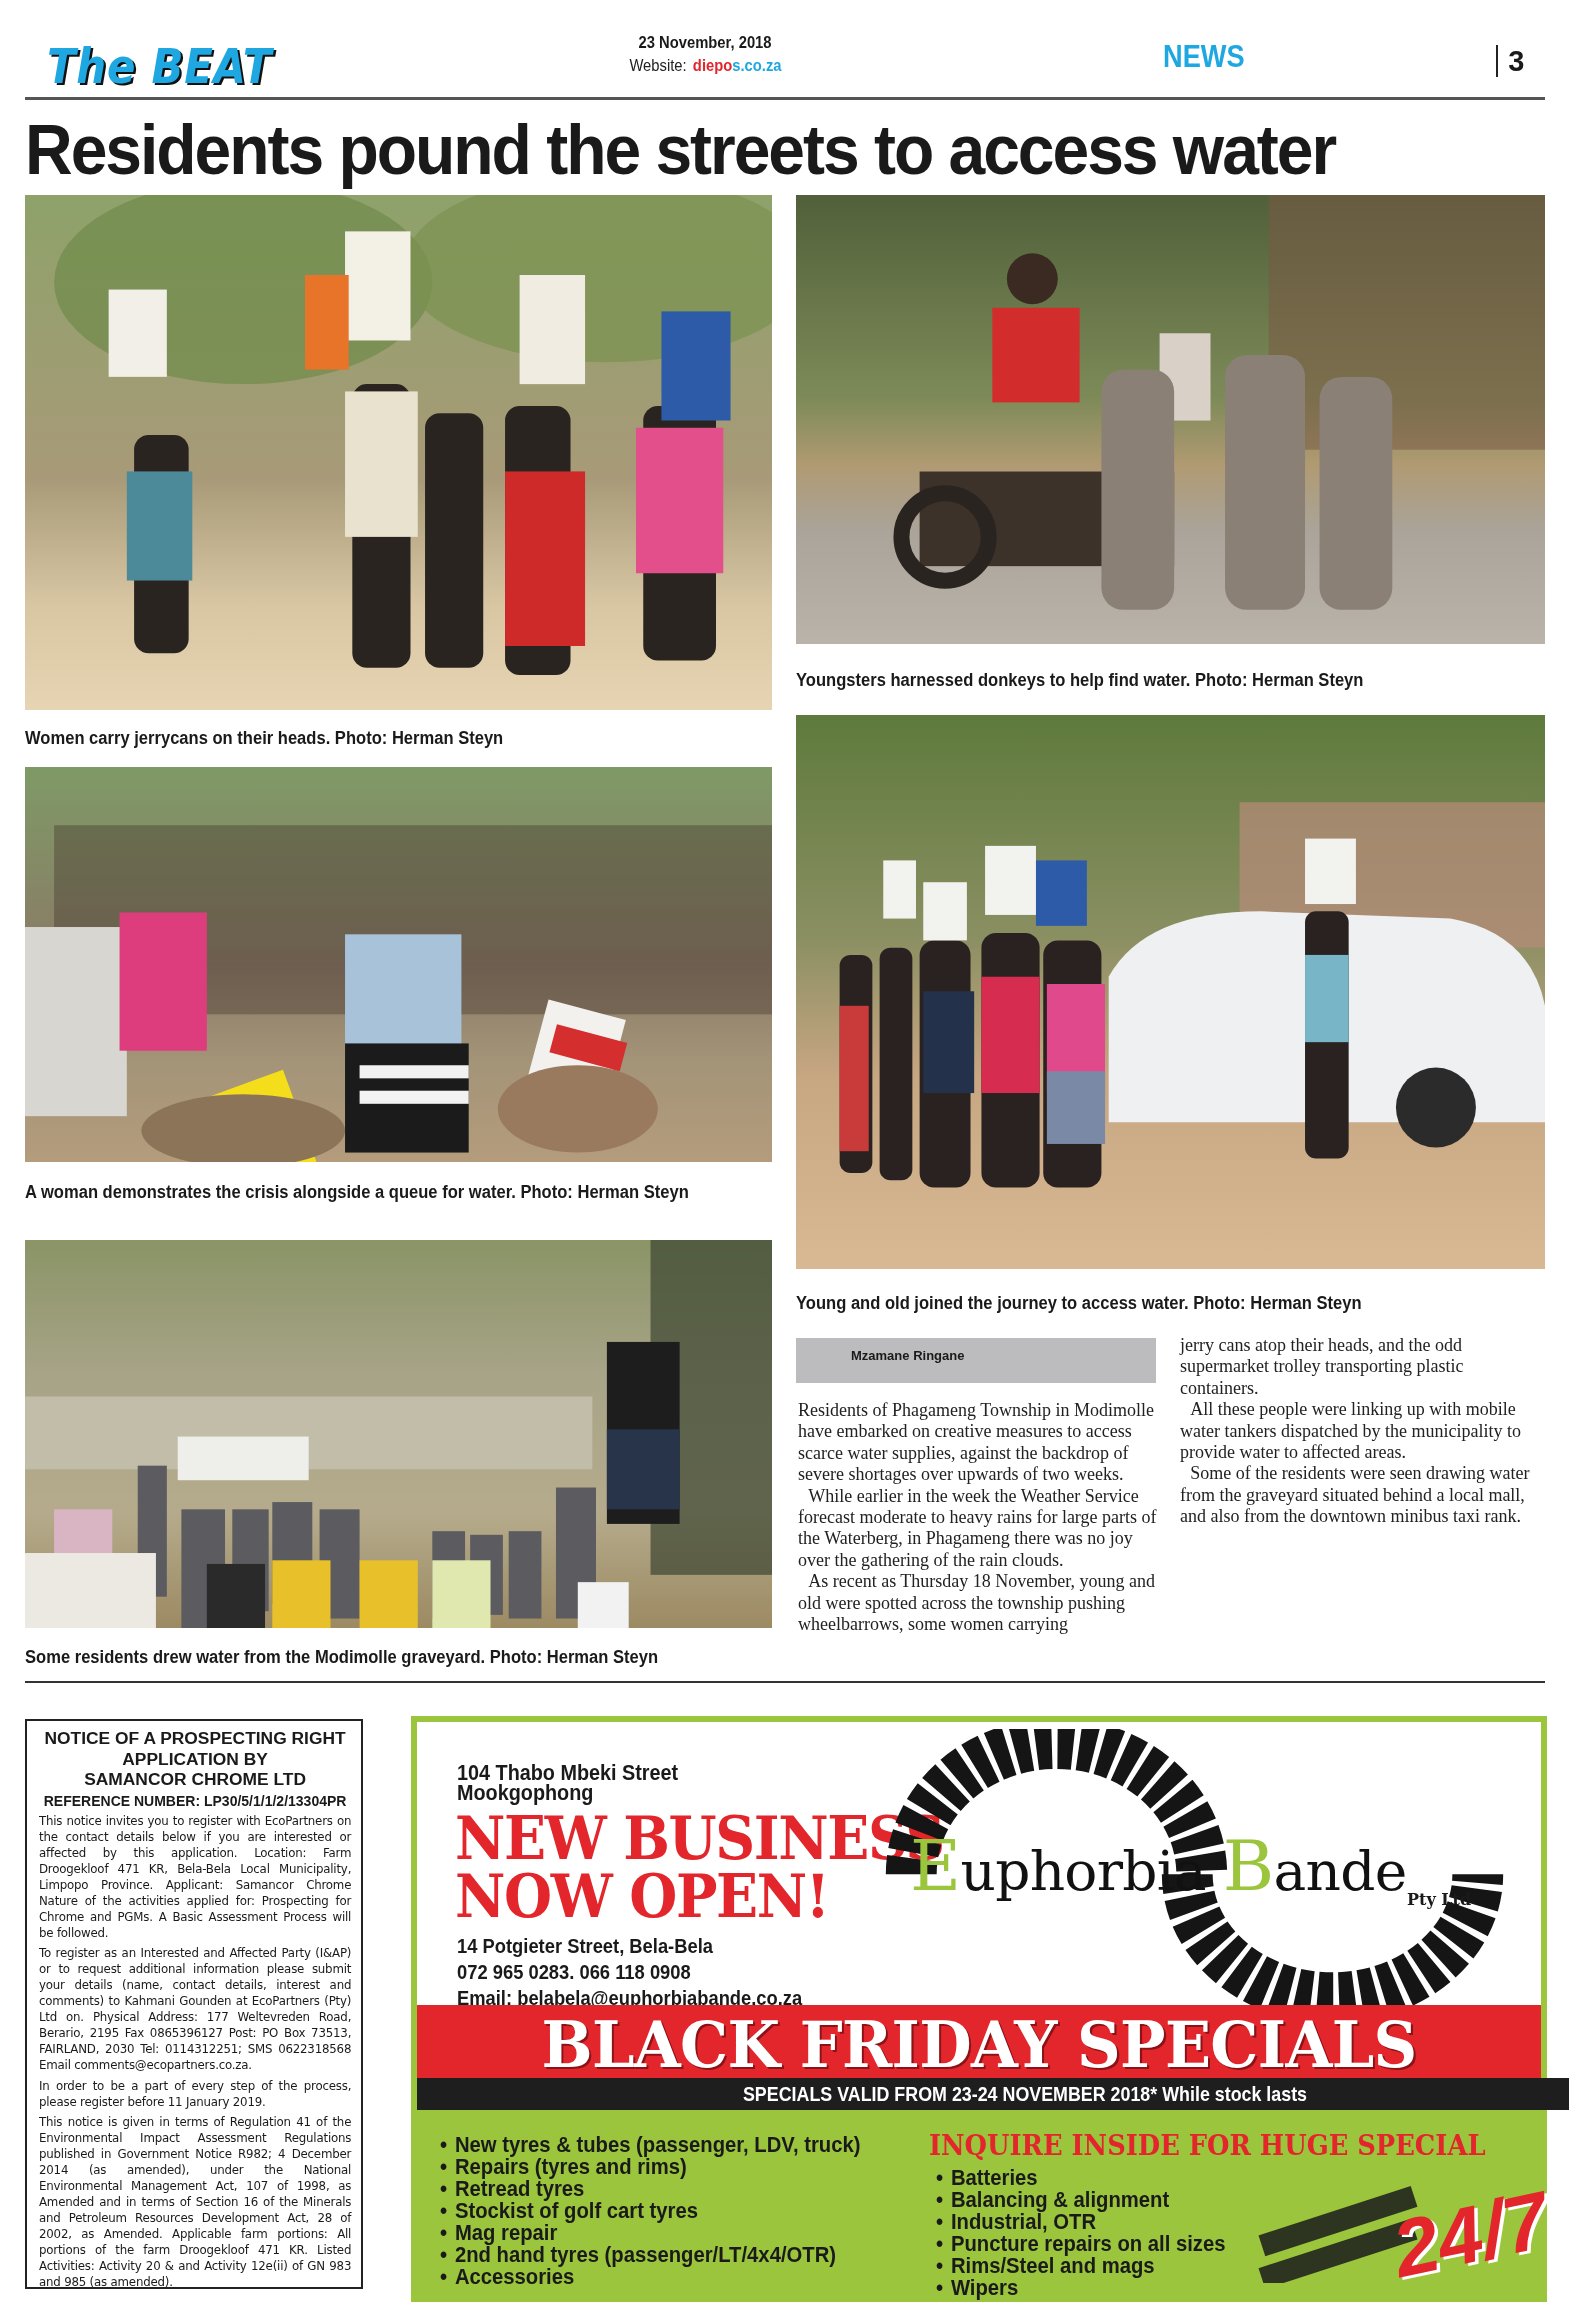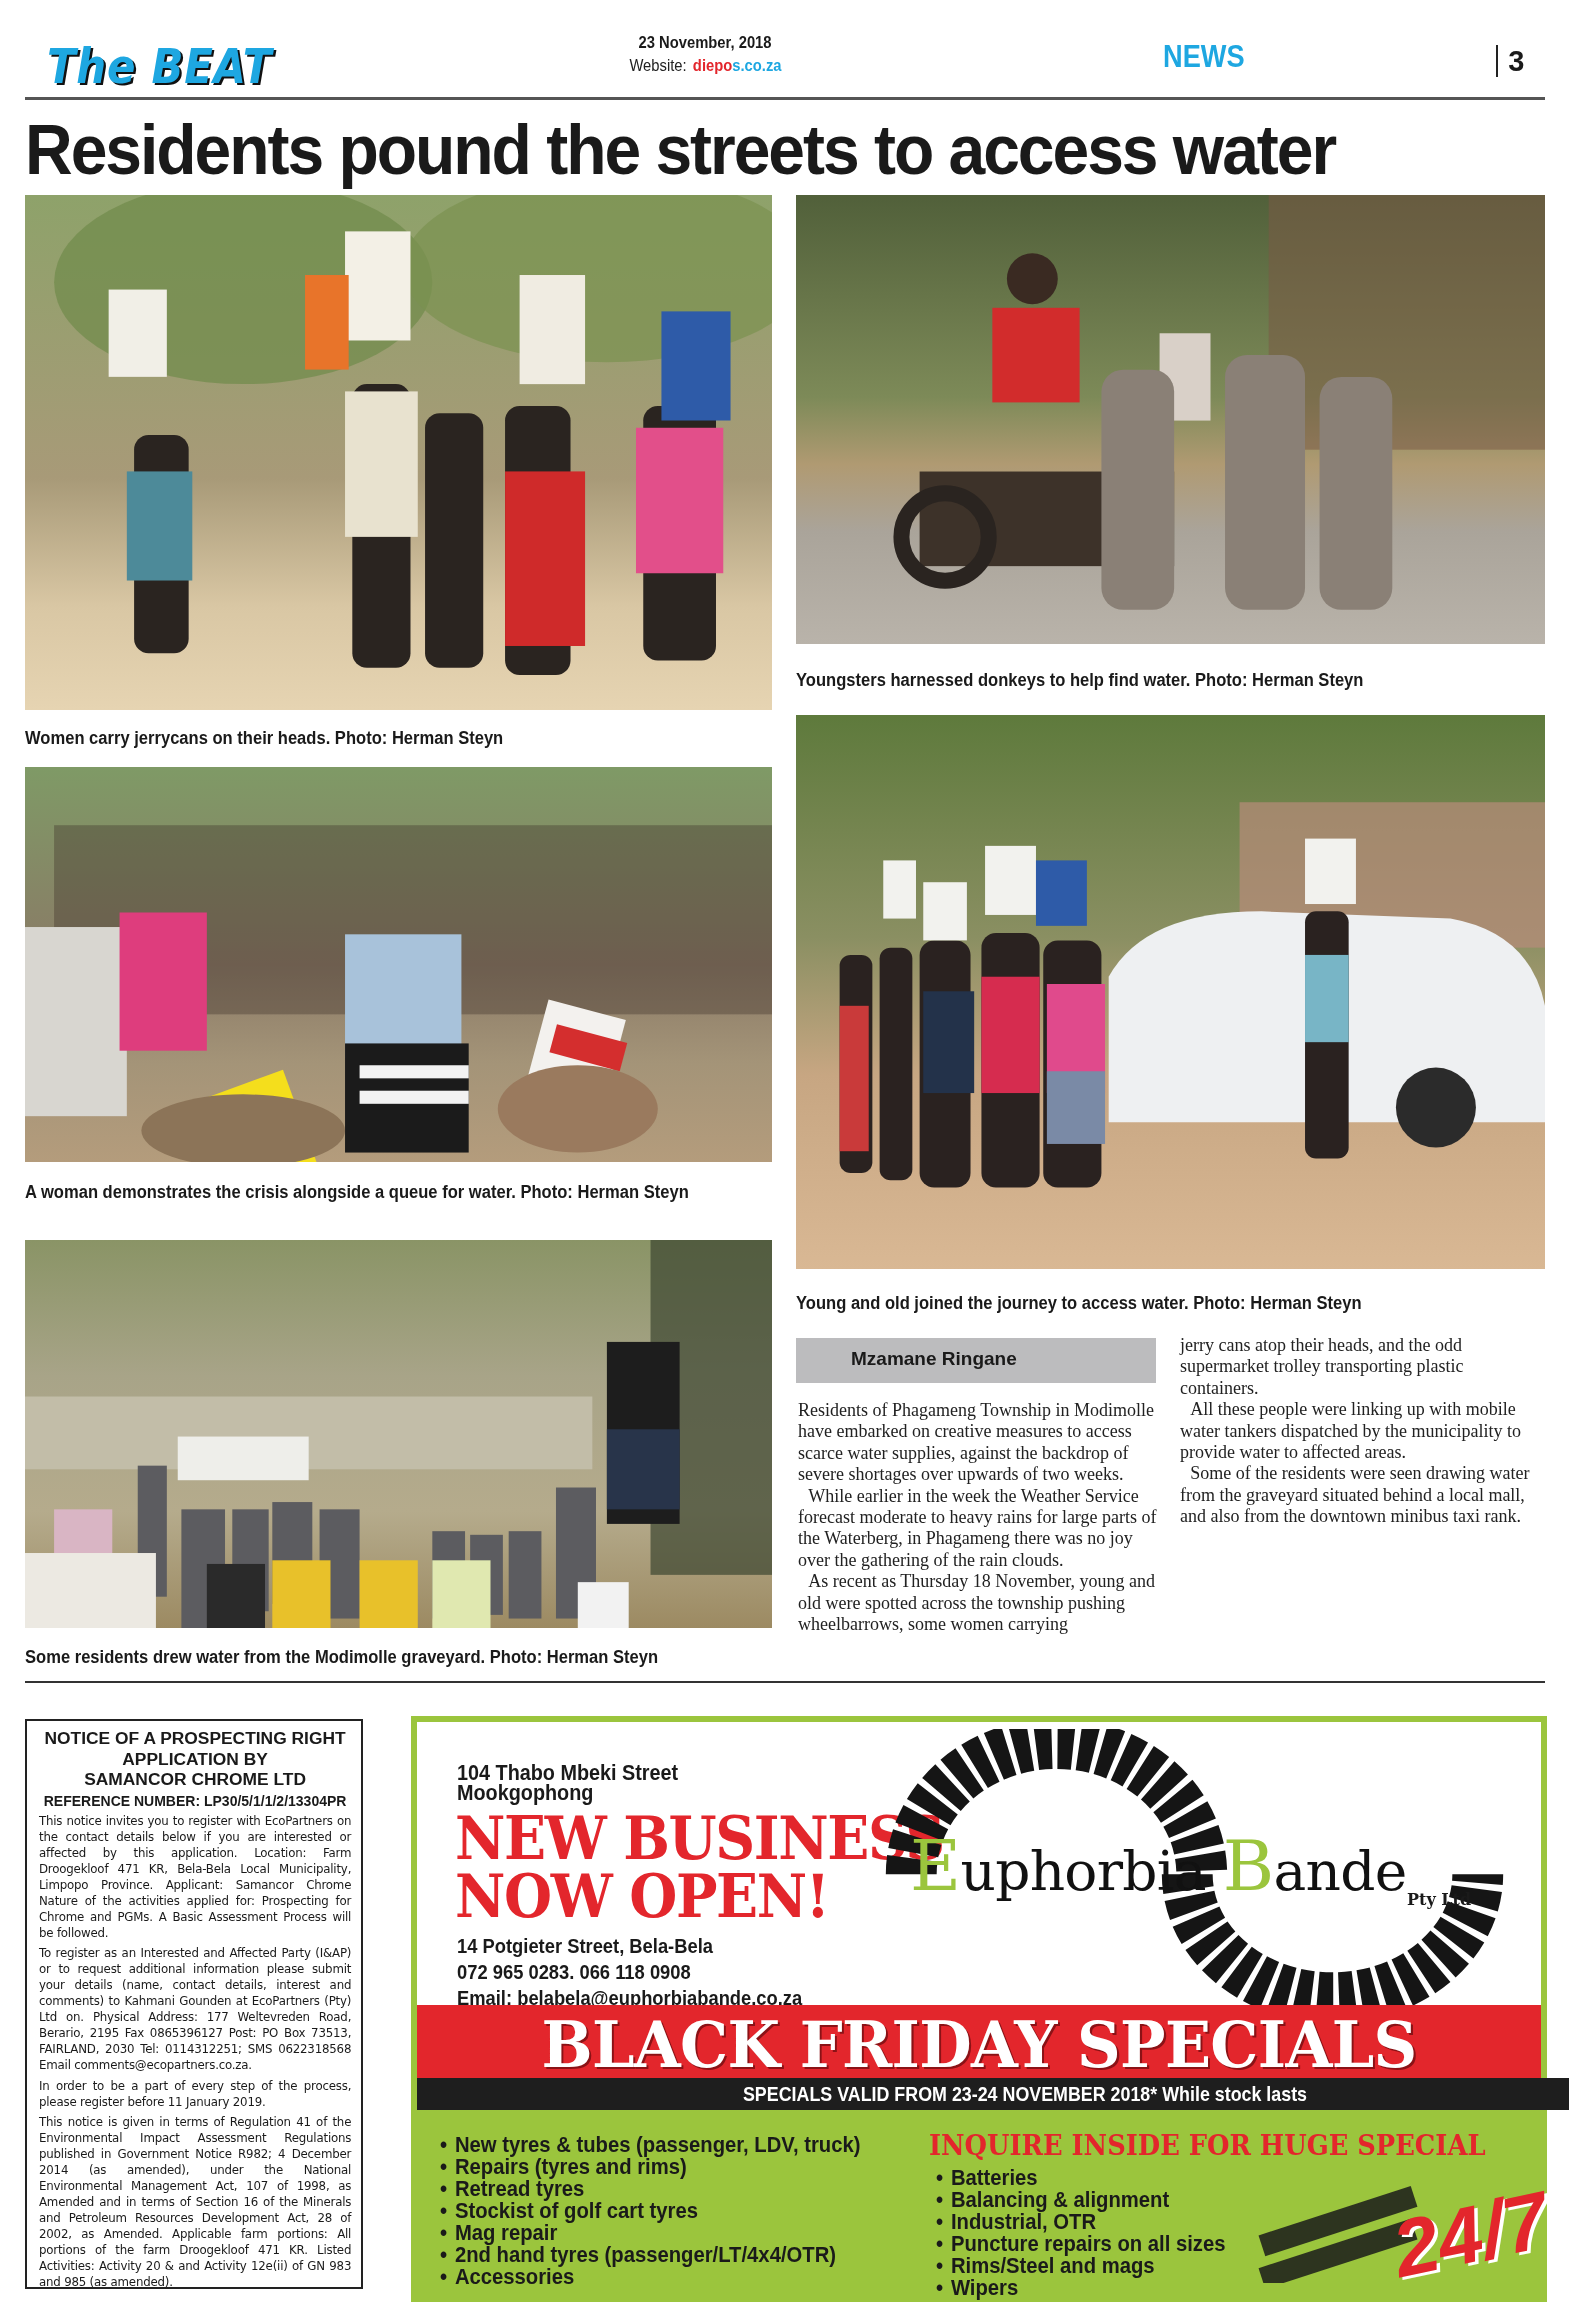--- a/index.html
+++ b/index.html
@@ -15,21 +15,21 @@
   .section{left:1163px;top:38px;font-weight:bold;font-size:32px;color:#1ea7e1;transform:scaleX(0.85);transform-origin:left top;}
   .pagenum{left:1496px;top:45px;font-weight:bold;font-size:29px;border-left:2.9px solid #222;padding-left:10.2px;line-height:32px;}
   .rule{left:25.4px;width:1520px;height:2.9px;background:#555;}
   .headline{left:25.4px;top:109px;font-weight:bold;font-size:71px;letter-spacing:-2.2px;transform:scaleX(0.93);transform-origin:left top;white-space:nowrap;}
   
   .photo{overflow:hidden;}
   .photo svg{display:block;width:100%;height:100%;}
   .caption{font-weight:bold;font-size:18px;transform:scaleX(0.92);transform-origin:left top;line-height:23px;}
   
   .byline{left:796px;top:1338px;width:360px;height:45px;background:#bcbcbe;}
-  .byline span{position:absolute;left:55px;top:10.2px;font-weight:bold;font-size:19px;text-align:right;}
+  .byline span{position:absolute;left:55px;top:10.2px;font-weight:bold;font-size:13px;text-align:right;}
   .article-col{font-family:"Liberation Serif",serif;font-size:18px;line-height:21.4px;color:#222;}
   .article-col p{margin:0;}
   .article-col p.ind{text-indent:10.2px;}
   
   .notice{left:25.4px;top:1719px;width:338px;height:570px;border:2.9px solid #222;border-right-width:2.2px;box-sizing:border-box;padding:7.3px 10.2px 0 11.6px;}
   .notice .nt{font-weight:bold;font-size:17.4px;text-align:center;line-height:20.4px;}
   .notice .ref{font-weight:bold;font-size:14px;text-align:center;margin-top:3px;}
   .notice p{margin:4.4px 0 0 0;font-family:"DejaVu Sans",sans-serif;font-size:11.8px;line-height:16px;text-align:justify;letter-spacing:-0.2px;}
   
   .ad{left:411px;top:1716px;width:1136px;height:586px;background:#9bc53d;}

